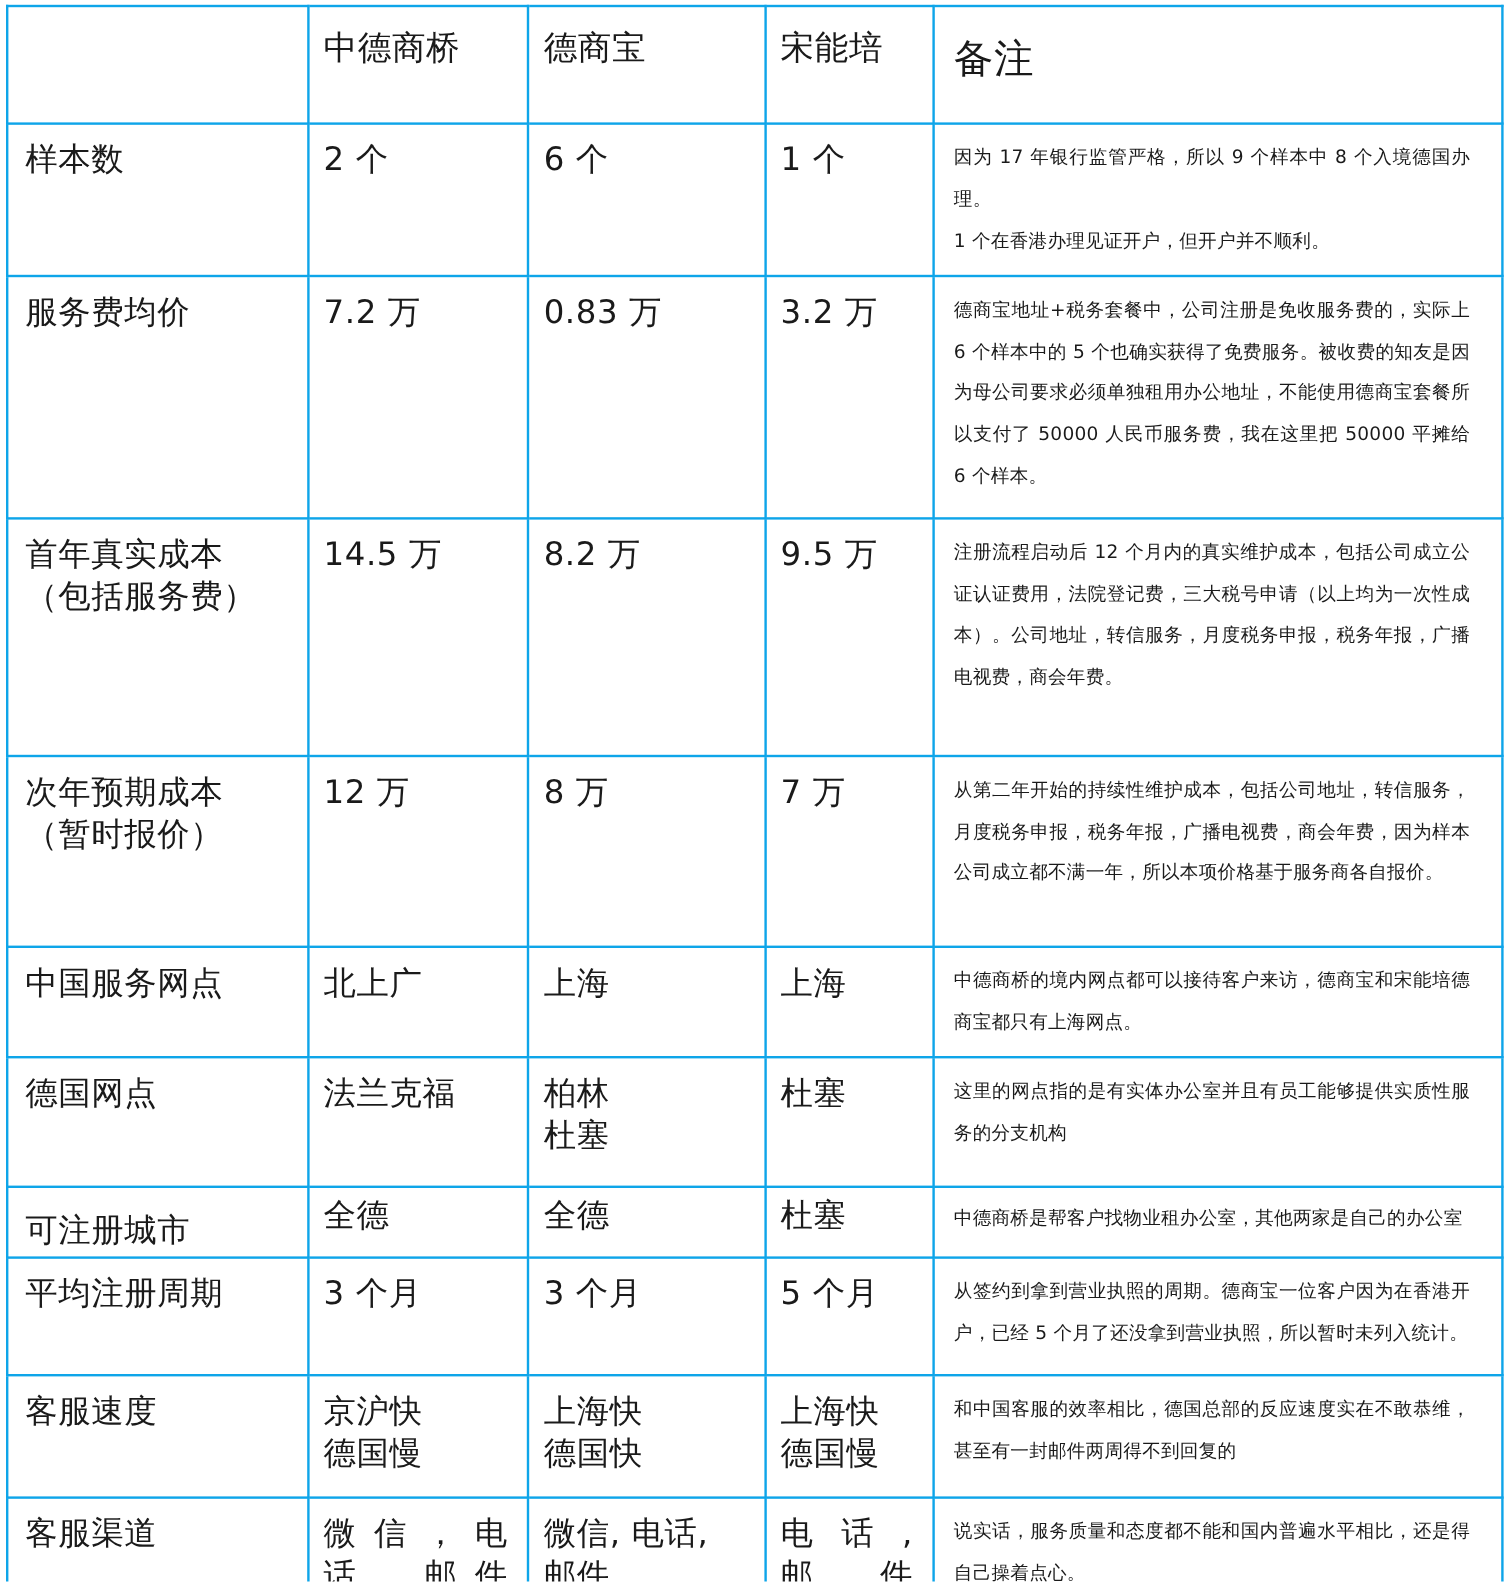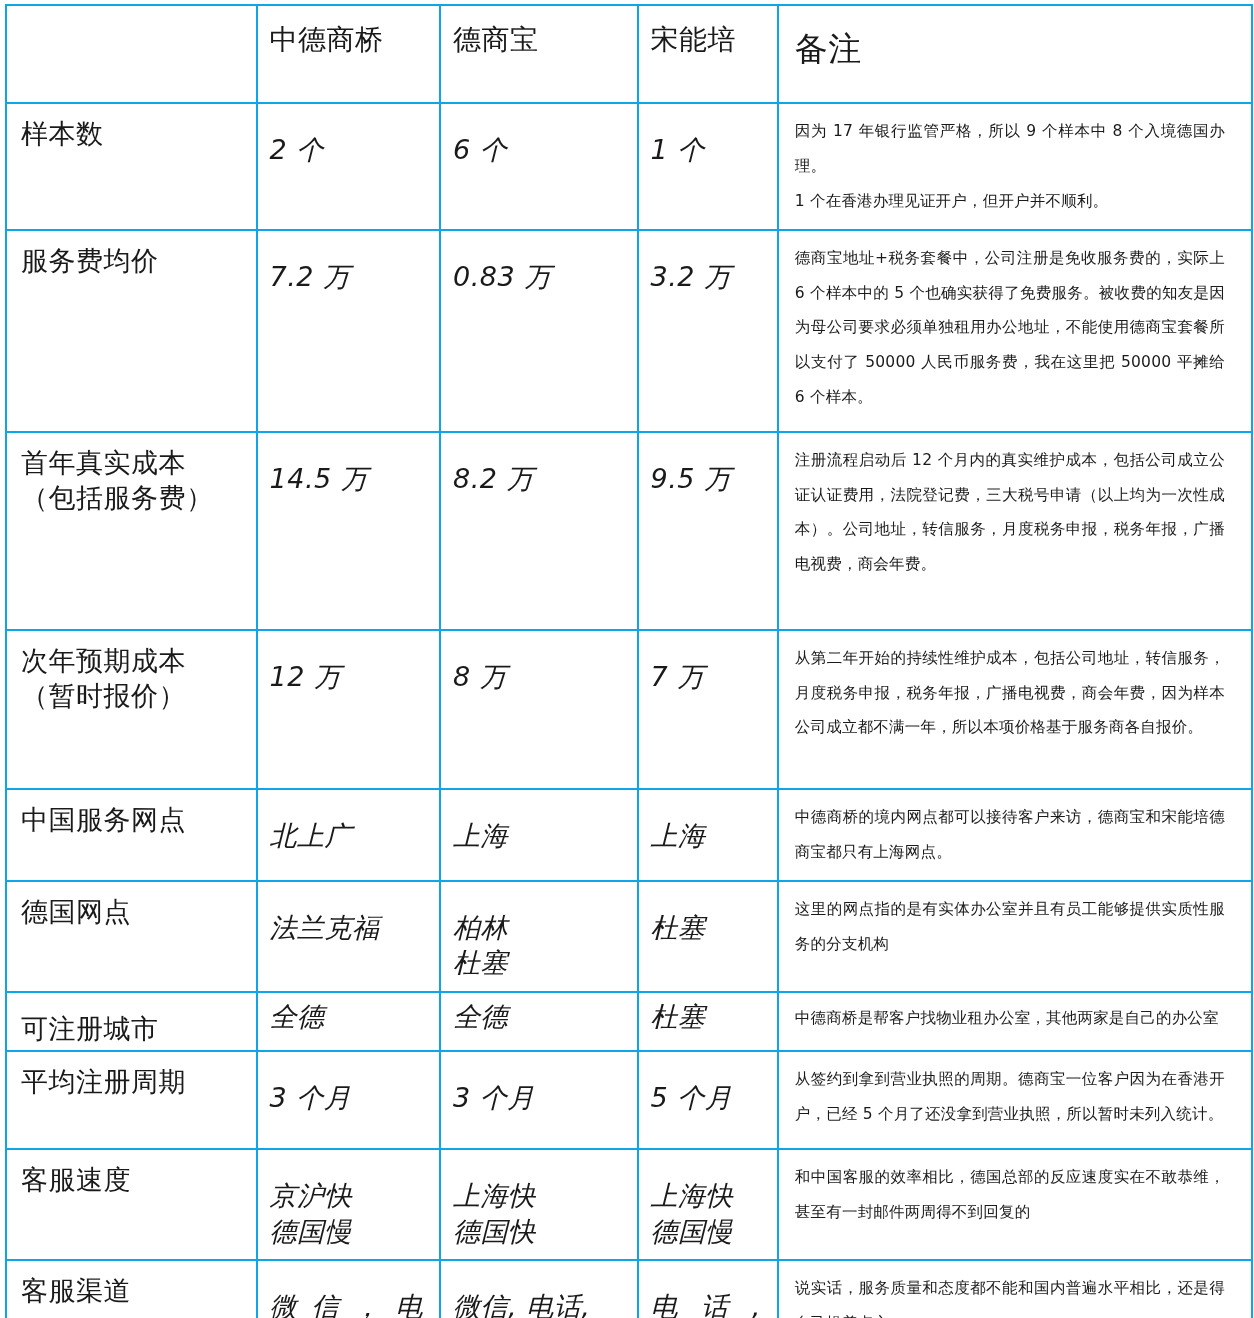--- a/index.html
+++ b/index.html
@@ -48,24 +48,23 @@
     font-size: 27px;
     line-height: 1.30;
     padding: 12px 6px 10px 14px;
     letter-spacing: 0.5px;
     white-space: pre-line;
   }
 
   .val {
     font-size: 27px;
     line-height: 1.32;
-    padding: 28px 6px 10px 12px;
+    padding: 12px 6px 10px 12px;
     letter-spacing: 0.5px;
     white-space: pre-line;
-    font-style: italic;
   }
 
   .val.justify-two {
     text-align: justify;
     text-align-last: justify;
     padding-right: 16px;
   }
 
   .hdr {
     font-size: 28px;

